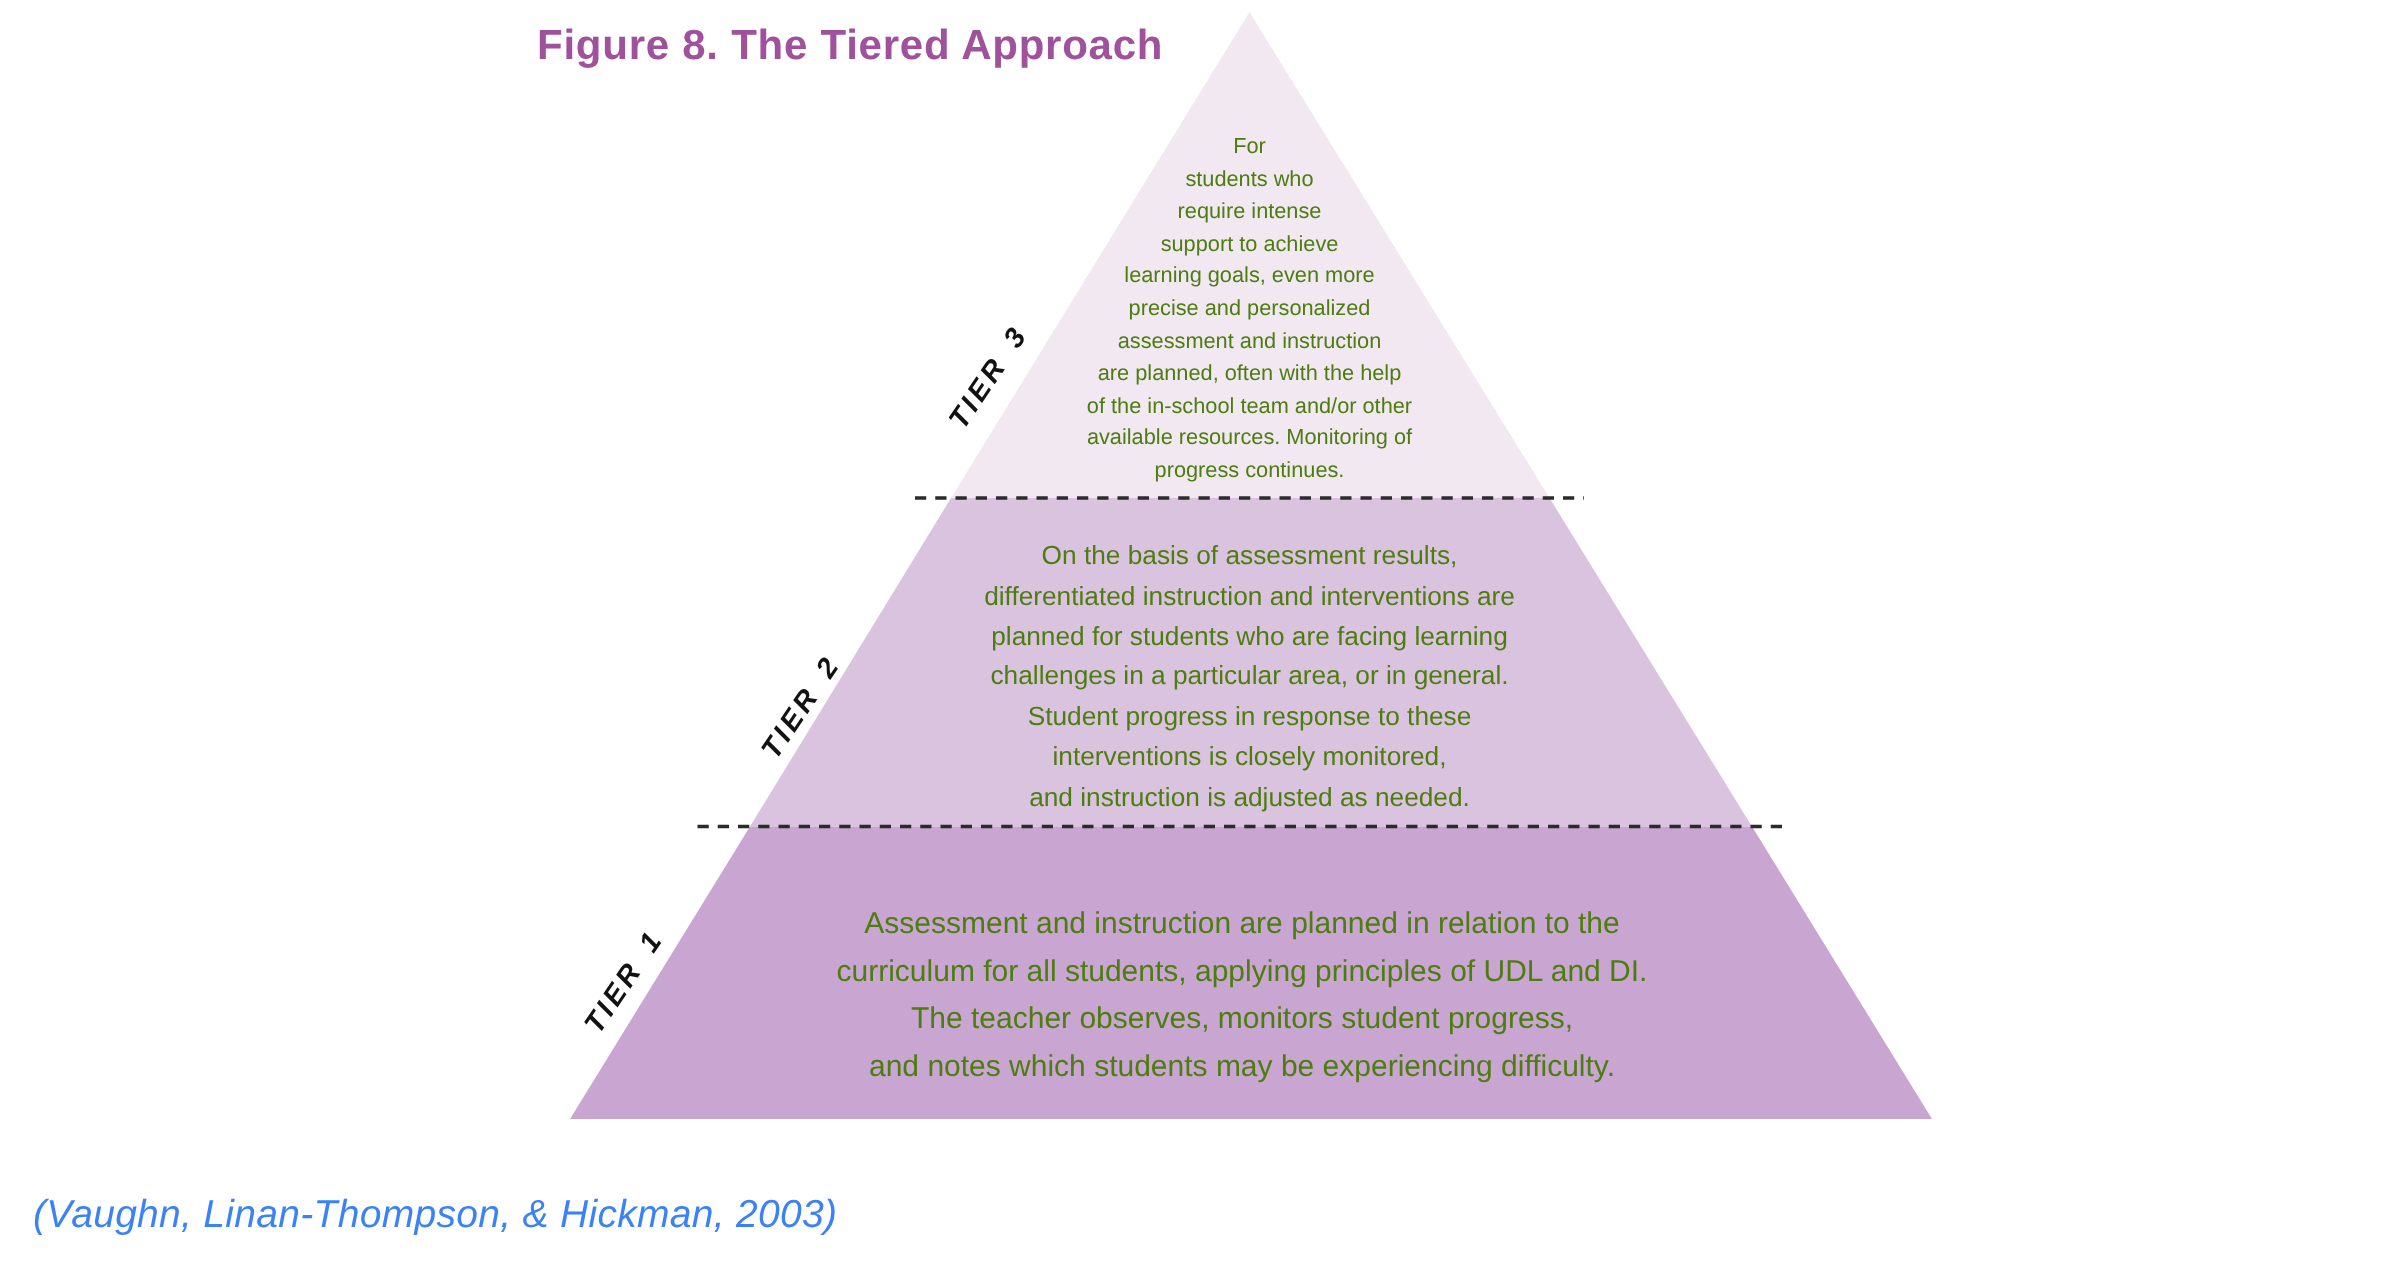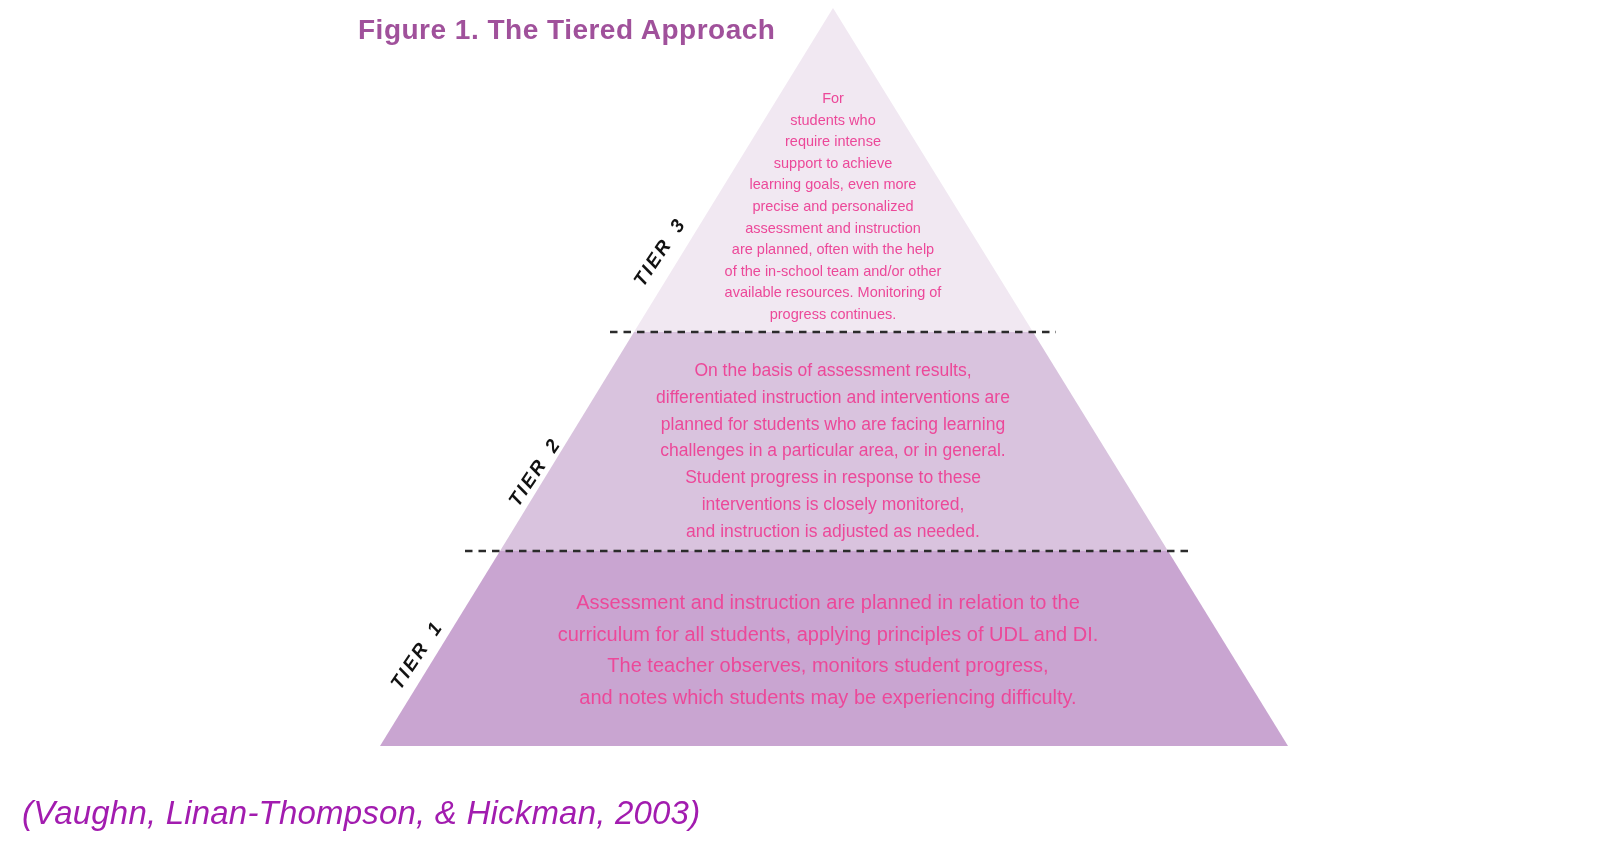--- a/index.html
+++ b/index.html
@@ -21,39 +21,39 @@
     top: 14px;
     font-size: 28px;
     font-weight: 700;
     letter-spacing: 0.5px;
   }
   .tier-text {
     position: absolute;
     transform: translateX(-50%);
     text-align: center;
     white-space: pre-line;
-    color: #ec4899;
+    color: #4d7c0f;
   }
   .tier3-text {
     left: 833px;
     top: 88px;
     width: 430px;
     font-size: 14.5px;
     line-height: 21.6px;
   }
   .tier2-text {
     left: 833px;
     top: 357px;
     width: 490px;
     font-size: 17.5px;
     line-height: 26.8px;
   }
   .tier1-text {
     left: 828px;
-    top: 587px;
+    top: 601px;
     width: 650px;
     font-size: 20px;
     line-height: 31.5px;
   }
   .tier-label {
     position: absolute;
     transform: translate(-50%, -50%) rotate(-56deg);
     transform-origin: center center;
     font-size: 19px;
     font-weight: 700;
@@ -63,32 +63,32 @@
     color: #121212;
     white-space: nowrap;
   }
   .tier3-label { left: 660px; top: 252px; }
   .tier2-label { left: 535px; top: 472px; }
   .tier1-label { left: 417px; top: 655px; }
   .figure-citation {
     position: absolute;
     left: 22px;
     top: 794px;
-    font-size: 33px;
+    font-size: 26px;
     font-style: italic;
-    color: #a21caf;
+    color: #3b82f6;
     letter-spacing: 0.2px;
   }
 </style>
 </head>
 <body>
 
 <div class="stage">
 
-  <div class="figure-title" style="color: rgb(160, 81, 155);">Figure 1. The Tiered Approach</div>
+  <div class="figure-title" style="color: rgb(160, 81, 155);">Figure 8. The Tiered Approach</div>
 
   <svg class="pyramid-svg" width="1600" height="851" viewBox="0 0 1600 851">
     <polygon points="833,8 1033,332 634,332" fill="#f1e8f2"></polygon>
     <polygon points="634,332 1033,332 1168,551 500,551" fill="#d9c3de"></polygon>
     <polygon points="500,551 1168,551 1288,746 380,746" fill="#c9a5d1"></polygon>
     <line x1="610" y1="332" x2="1056" y2="332" stroke-width="2.4" stroke-dasharray="7.5 6" stroke="#2b2b2b"></line>
     <line x1="465" y1="551" x2="1190" y2="551" stroke-width="2.4" stroke-dasharray="7.5 6" stroke="#2b2b2b"></line>
   </svg>
 
   <div class="tier-text tier3-text">For

